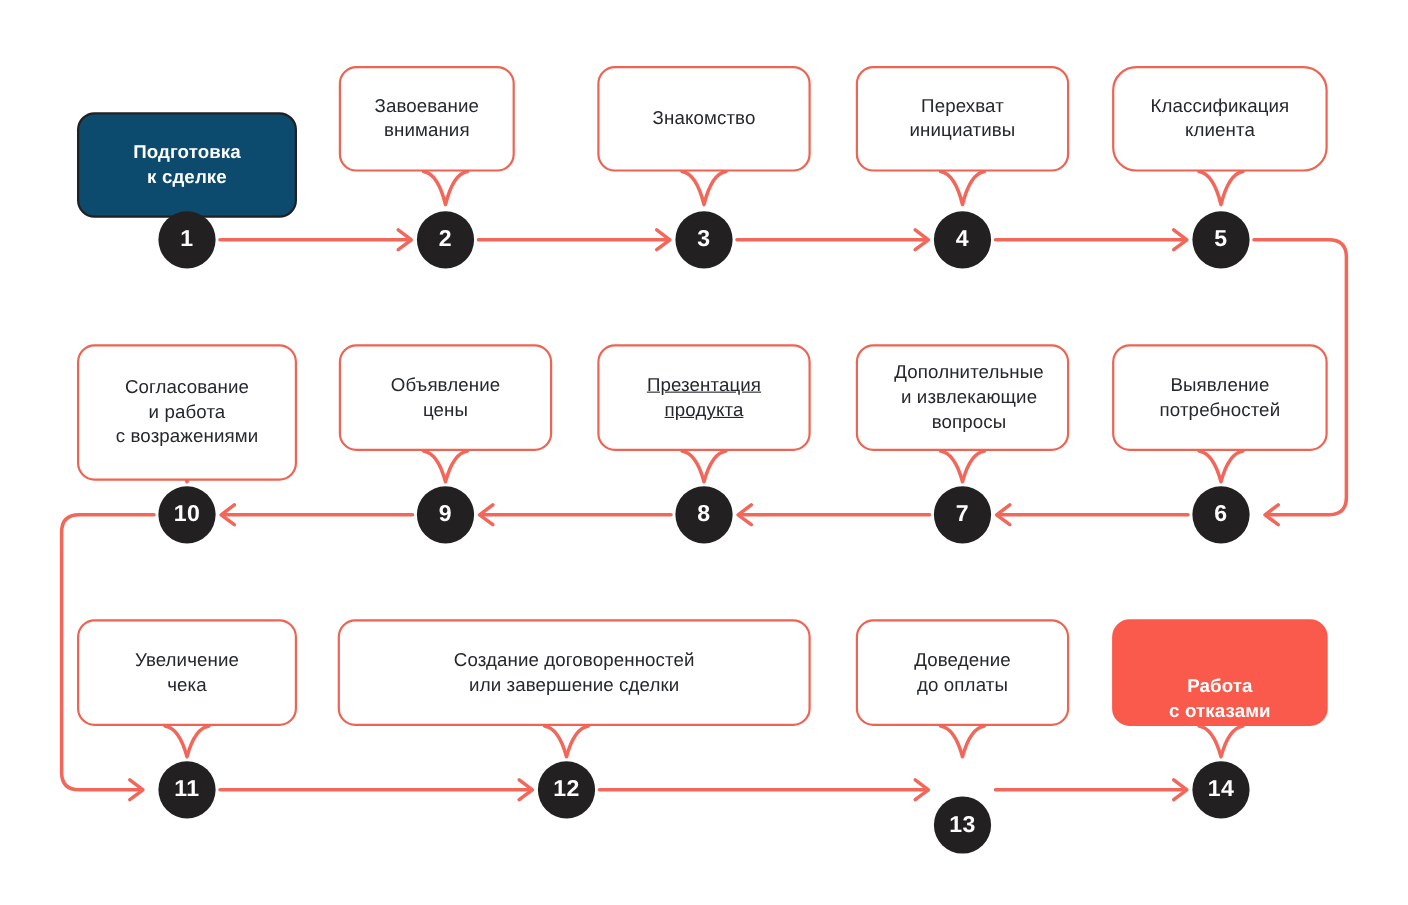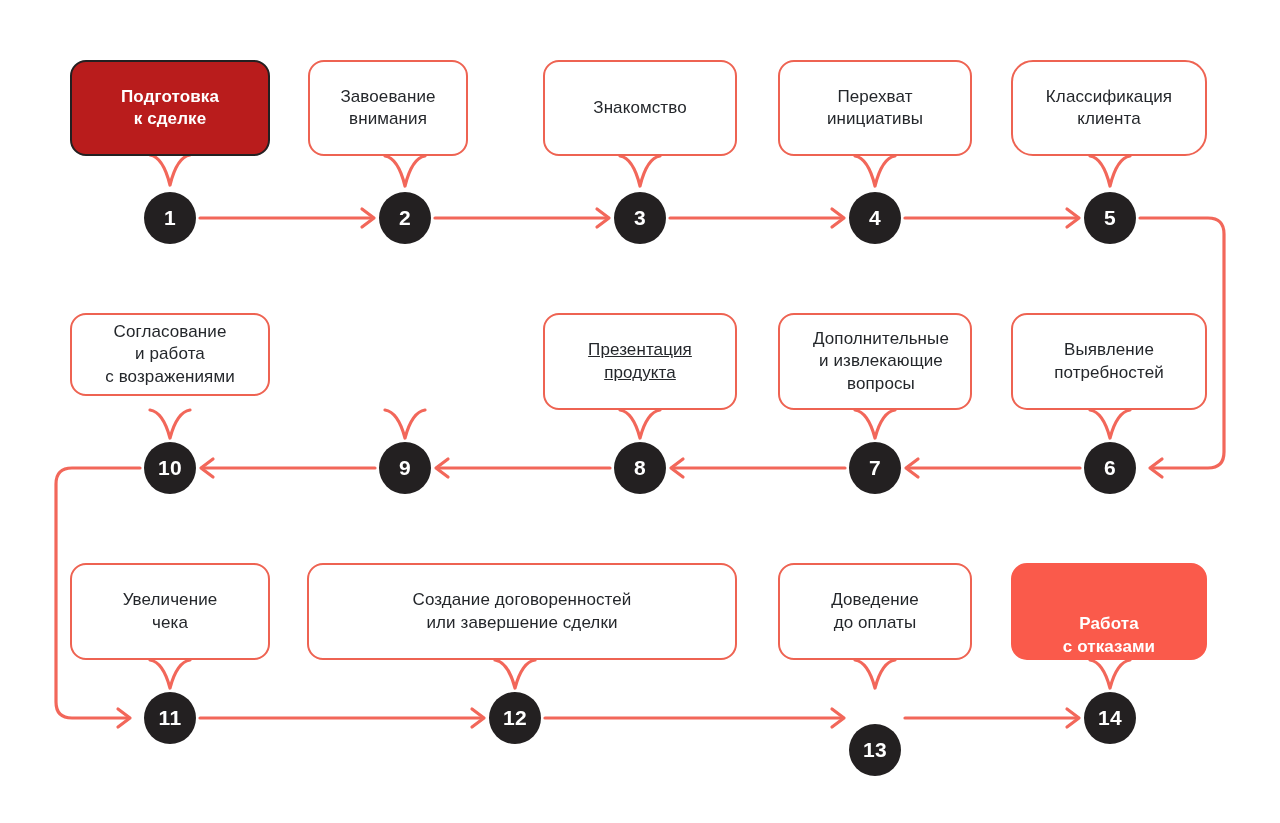--- a/index.html
+++ b/index.html
@@ -45,24 +45,25 @@
     display: block;
     padding: 0 12px;
     white-space: pre-line;
   }
   .bubble.outline {
     background: #ffffff;
     border: 2.6px solid #ee6352;
     color: #24272b;
   }
   .bubble.dark {
-    background: #b91c1c;
+    background: #0c4a6e;
     border: 2.6px solid #232021;
     color: #ffffff;
     font-weight: bold;
+    margin-top: 42px;
   }
   .bubble.filled {
     background: #fa5a4b;
     border: 2.6px solid #fa5a4b;
     color: #ffffff;
     font-weight: bold;
   }
 
   
   .node {
@@ -184,24 +185,28 @@
   </div>
   <div class="bubble outline" style="left:778px; top:60px; width:194px; height:96px;">
     <span class="btext">Перехват
 инициативы</span>
   </div>
   <div class="bubble outline" style="left:1011px; top:60px; width:196px; height:96px;border-radius:22px;">
     <span class="btext">Классификация
 клиента</span>
   </div>
 
-  <div class="bubble outline" style="left:70px; top:313px; width:200px; height:83px;">
+  <div class="bubble outline" style="left:70px; top:313px; width:200px; height:124px;">
     <span class="btext">Согласование
 и работа
 с возражениями</span>
+  </div>
+  <div class="bubble outline" style="left:308px; top:313px; width:194px; height:97px;">
+    <span class="btext">Объявление
+цены</span>
   </div>
   <div class="bubble outline" style="left:543px; top:313px; width:194px; height:97px;text-decoration:underline;">
     <span class="btext">Презентация
 продукта</span>
   </div>
   <div class="bubble outline" style="left:778px; top:313px; width:194px; height:97px;padding-left:12px;">
     <span class="btext">Дополнительные
 и извлекающие
 вопросы</span>
   </div>

